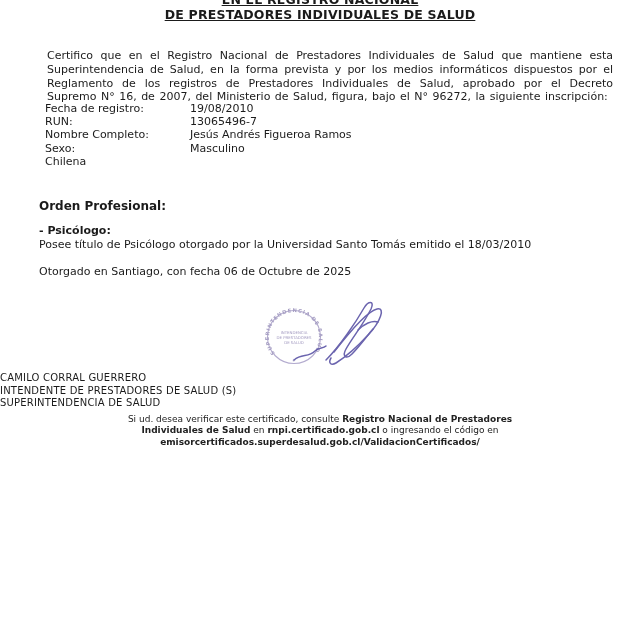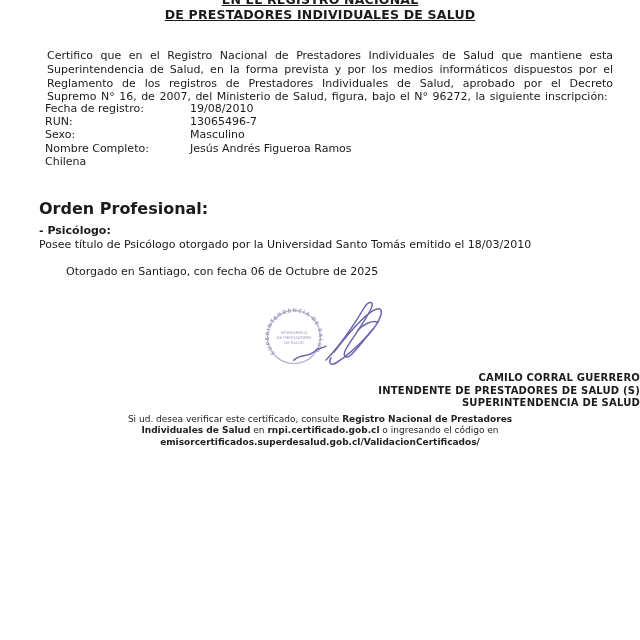--- a/index.html
+++ b/index.html
@@ -28,34 +28,34 @@
     font-size: 11px; line-height: 13.8px;
     text-align: justify; margin: 8px;
     word-spacing: 1px;
   }
 
   
   .fields { top: 102px; left: 45px; width: 560px; font-size: 11px; line-height: 13.2px; }
   .field-row { display: flex; }
   .field-label { display: inline-block; width: 145px; flex: 0 0 145px; }
 
-  .orden-heading  { top: 199px; left: 39px; font-size: 16px; font-weight: bold; }
+  .orden-heading  { top: 199px; left: 39px; font-size: 12px; font-weight: bold; }
   .prof-heading   { top: 224px; left: 39px; font-size: 11px; font-weight: bold; }
   .prof-detail    { top: 238px; left: 39px; width: 566px; font-size: 11px; }
-  .issued-line    { top: 265px; left: 39px; width: 566px; font-size: 11px; margin-left: 27px; }
+  .issued-line    { top: 265px; left: 39px; width: 566px; font-size: 11px; }
 
   
   .seal-area { top: 296px; left: 250px; width: 170px; height: 76px; }
   .stamp-svg { position: absolute; left: 12px; top: 9px; }
   .signature-svg { position: absolute; left: 38px; top: 0; }
 
   
   .signatory-block {
-    top: 372px; left: 15px; right: 0; text-align: right;
-    font-size: 10px; font-weight: bold; line-height: 12.5px;
+    top: 372px; left: 0; right: 0; text-align: left;
+    font-size: 10px; font-weight: normal; line-height: 12.5px;
     letter-spacing: 0.2px;
   }
 
   
   .footer-note {
     top: 414px; left: 105px; width: 430px;
     font-size: 9px; line-height: 11.3px; text-align: center;
     color: #222222;
   }
   .footer-note b { font-weight: bold; }
@@ -75,26 +75,26 @@
   <div class="abs fields">
     <div class="field-row">
       <span class="field-label">Fecha de registro:</span>
       <span class="field-value">19/08/2010</span>
     </div>
     <div class="field-row">
       <span class="field-label">RUN:</span>
       <span class="field-value">13065496-7</span>
     </div>
     <div class="field-row">
+      <span class="field-label">Nombre Completo:</span>
+      <span class="field-value">Jesús Andrés Figueroa Ramos</span>
+    </div>
+    <div class="field-row">
       <span class="field-label">Sexo:</span>
       <span class="field-value">Masculino</span>
-    </div>
-    <div class="field-row">
-      <span class="field-label">Nombre Completo:</span>
-      <span class="field-value">Jesús Andrés Figueroa Ramos</span>
     </div>
     <div class="field-row">
       <span class="field-value">Chilena</span>
     </div>
   </div>
 
   <div class="abs orden-heading">Orden Profesional:</div>
   <div class="abs prof-heading">- Psicólogo:</div>
   <div class="abs prof-detail">Posee título de Psicólogo otorgado por la Universidad Santo Tomás emitido el 18/03/2010</div>
   <div class="abs issued-line">Otorgado en Santiago, con fecha 06 de Octubre de 2025</div>

